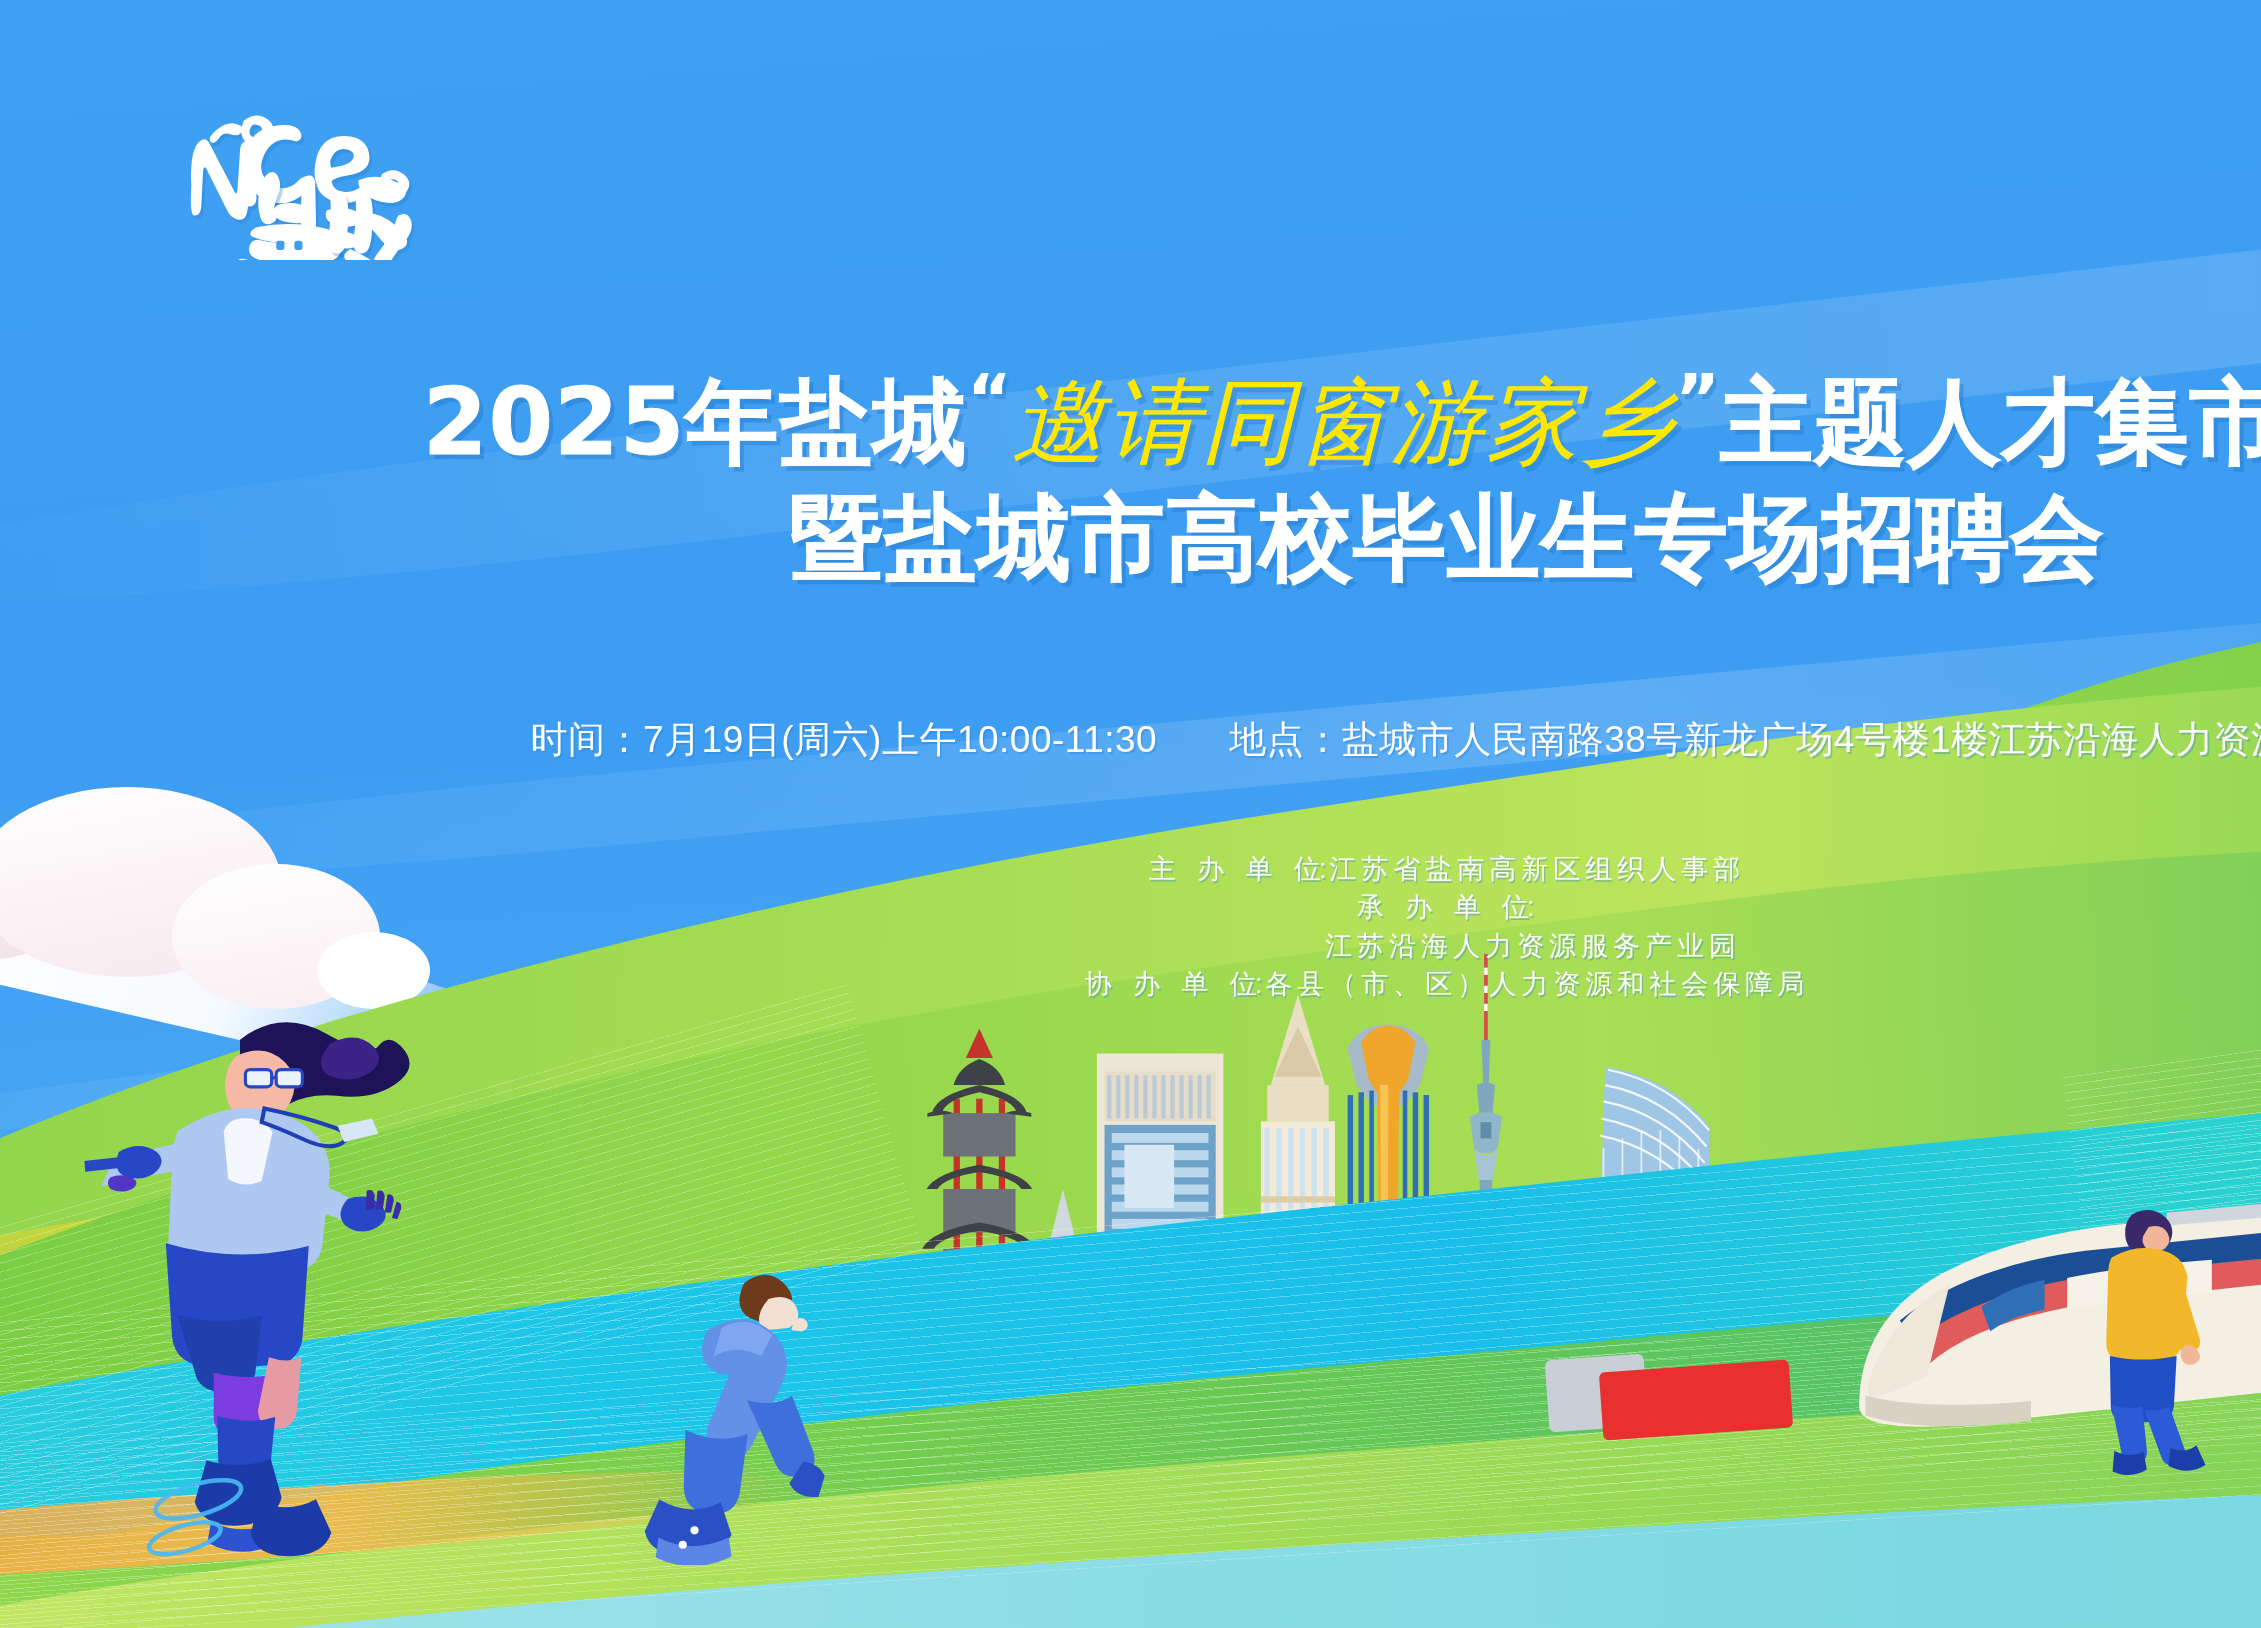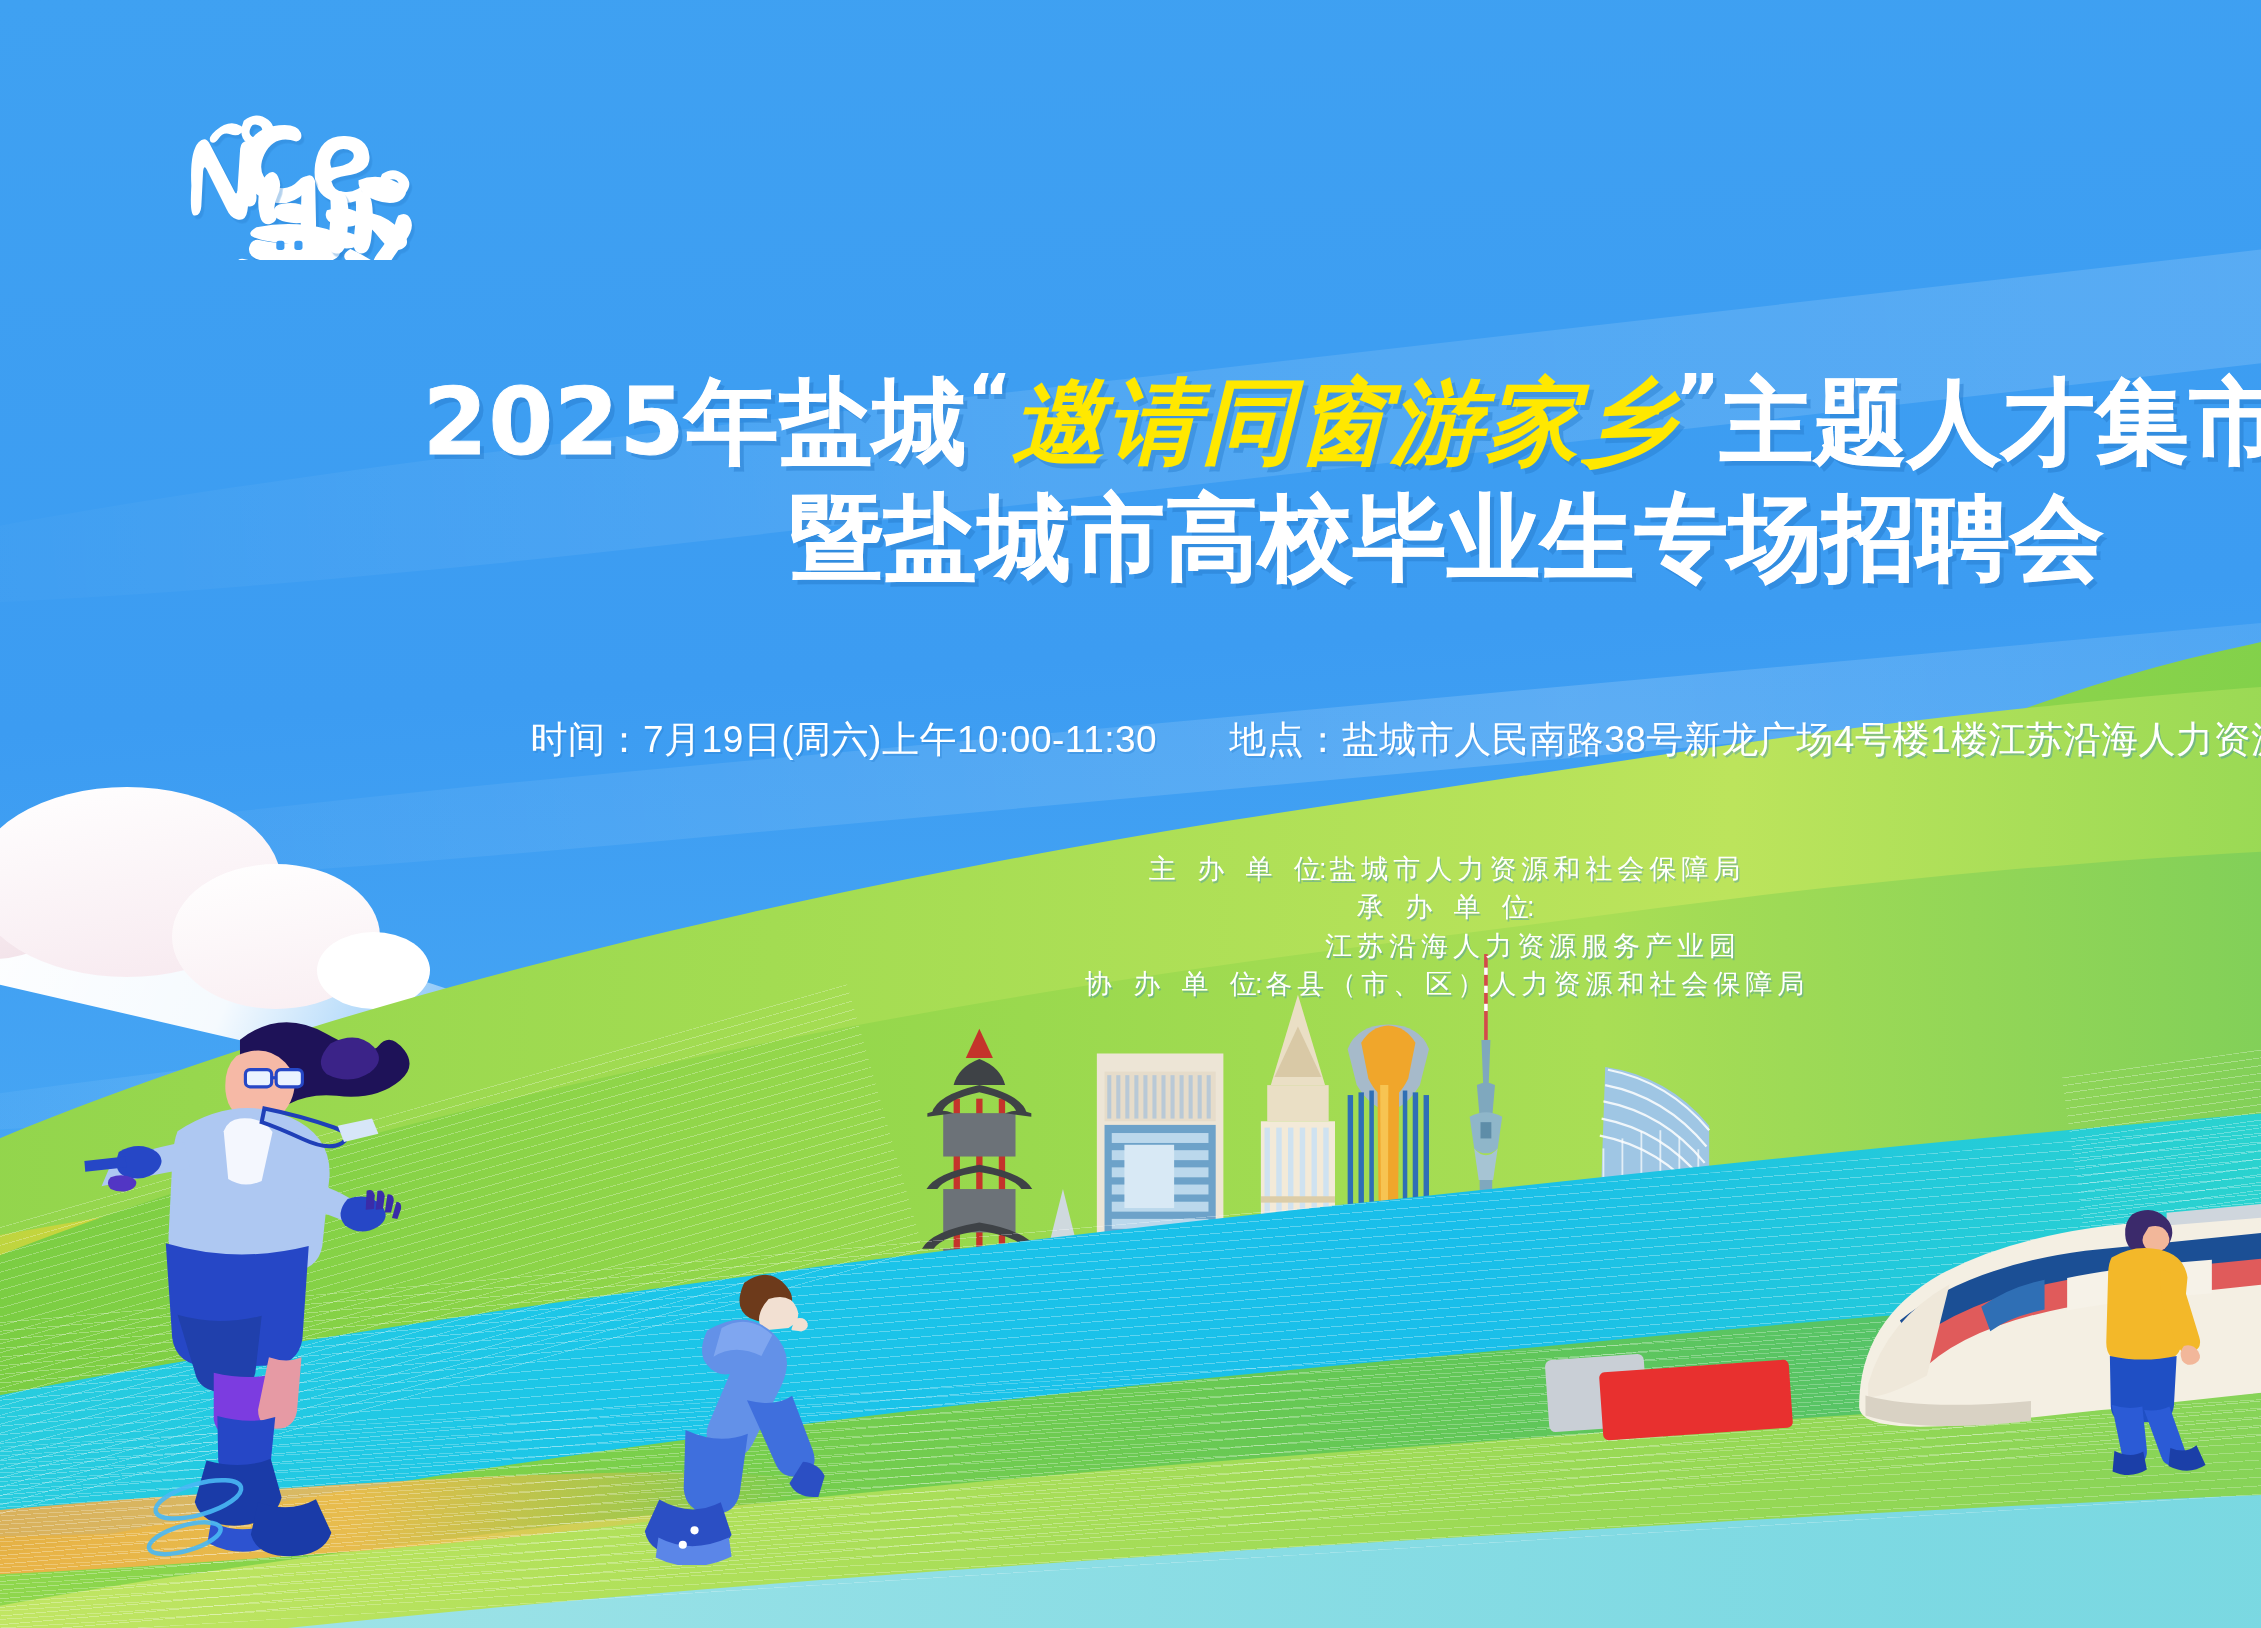--- a/index.html
+++ b/index.html
@@ -65,21 +65,21 @@
   .hl1{font-size:93px;}
   .hl2{font-size:93px;margin-top:15.4px;}
   .hw{
     font-family:"DejaVu Sans","Liberation Sans",sans-serif;
     font-weight:900;color:#FFFFFF;letter-spacing:0.9px;
     text-shadow:4.5px 5.4px 0 rgba(36,120,200,.42);
     -webkit-text-stroke:0.9px #ffffff;
   }
   .hy{
     font-family:"DejaVu Serif","Liberation Serif",serif;
-    font-weight:700;color:#FFE800;font-style:italic;letter-spacing:1.8px;
+    font-weight:400;color:#FFE800;font-style:italic;letter-spacing:1.8px;
     text-shadow:4.5px 5.4px 0 rgba(36,120,200,.40);
   }
   .quote{font-family:"DejaVu Sans",sans-serif;font-weight:900;color:#FFFFFF;
          text-shadow:3.6px 4.5px 0 rgba(36,120,200,.4);font-size:68px;vertical-align:super;}
 
   
   .tp{position:absolute;left:0;right:0;top:715px;text-align:center;color:#fff;
       font-size:37px;font-weight:400;letter-spacing:0.5px;
       text-shadow:1.8px 2.3px 0 rgba(40,125,205,.35);}
   .tp .gap{display:inline-block;width:72px;}
@@ -467,21 +467,21 @@
 
   <div class="tp">
     <span>时间：</span><span>7月19日(周六)上午10:00-11:30</span><span class="gap"></span><span>地点：</span><span>盐城市人民南路38号新龙广场4号楼1楼江苏沿海人力资源市场</span>
   </div>
 
   <div class="orgs">
 
     <div class="org-row">
       <span class="org-label">主办单位</span>
       <span style="margin:0 2.7px 0 -1.8px;">:</span>
-      <span class="org-val">盐城市人力资源和社会保障局</span>
+      <span class="org-val">江苏省盐南高新区组织人事部</span>
     </div>
 
     <div class="org-row">
       <span class="org-label">承办单位</span>
       <span style="margin:0 2.7px 0 -1.8px;">:</span>
     </div>
     <div class="org-row">
       <span class="org-val indent">江苏沿海人力资源服务产业园</span>
     </div>
 

